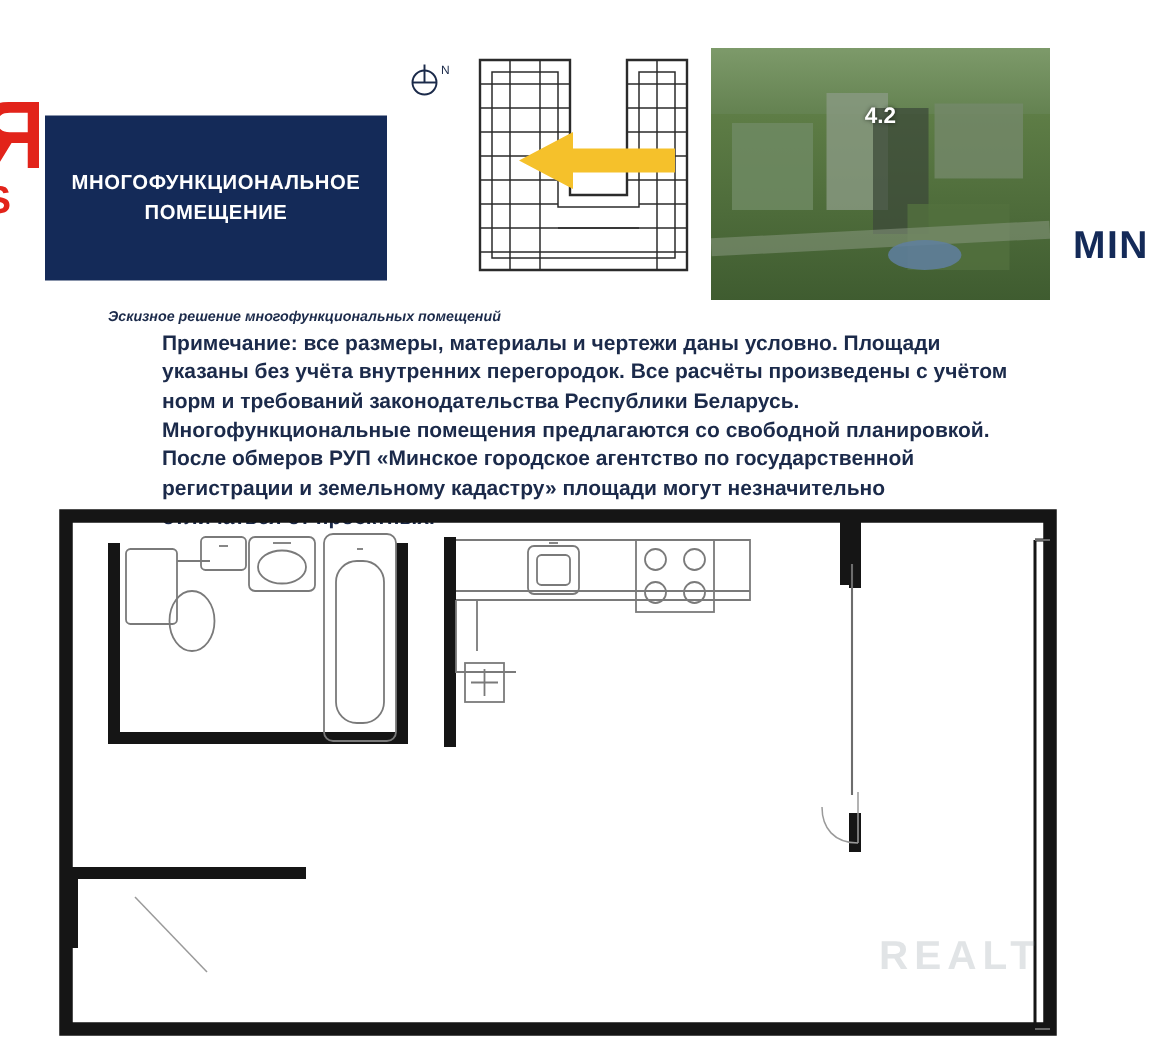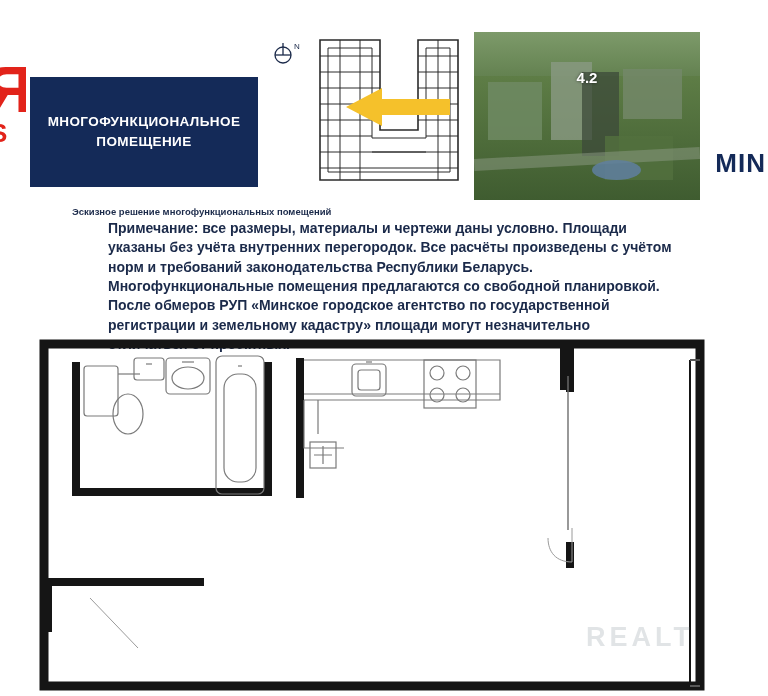--- a/index.html
+++ b/index.html
@@ -163,20 +163,21 @@
   .note {
     position: absolute;
     left: 72px; top: 206px;
     width: 600px;
   }
   .note .title {
     font-size: 9.5px;
     color: #1b2a4a;
     font-weight: bold;
     margin-bottom: 2px;
+    font-style: italic;
   }
   .note .body {
     font-size: 14px;
     color: #1b2a4a;
     line-height: 1.38;
     font-weight: bold;
     margin-left: 36px;
   }
 
   

